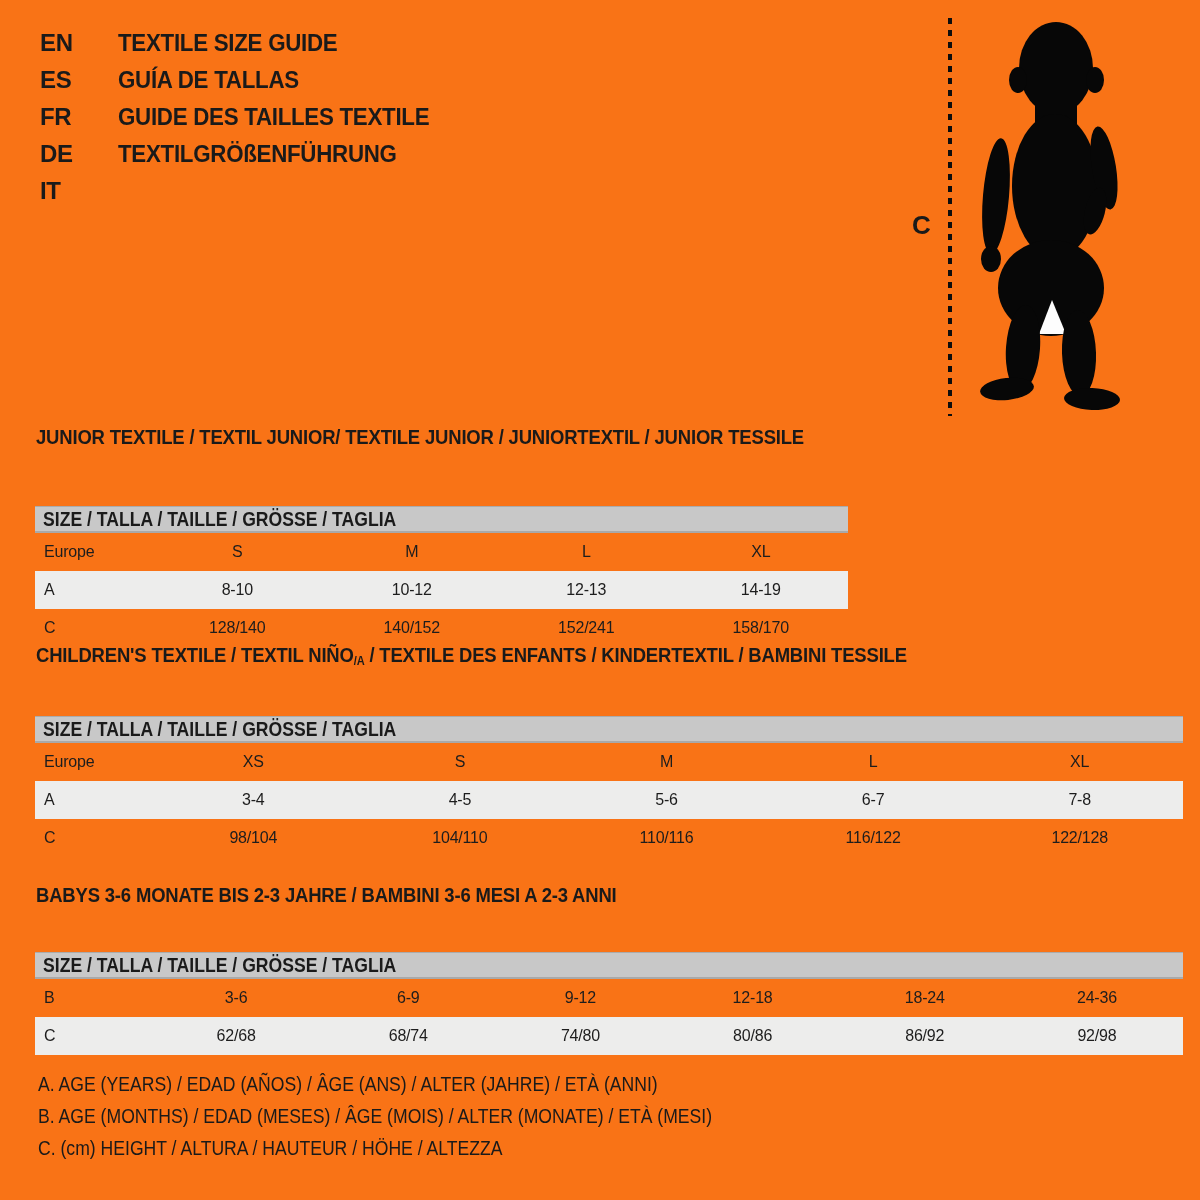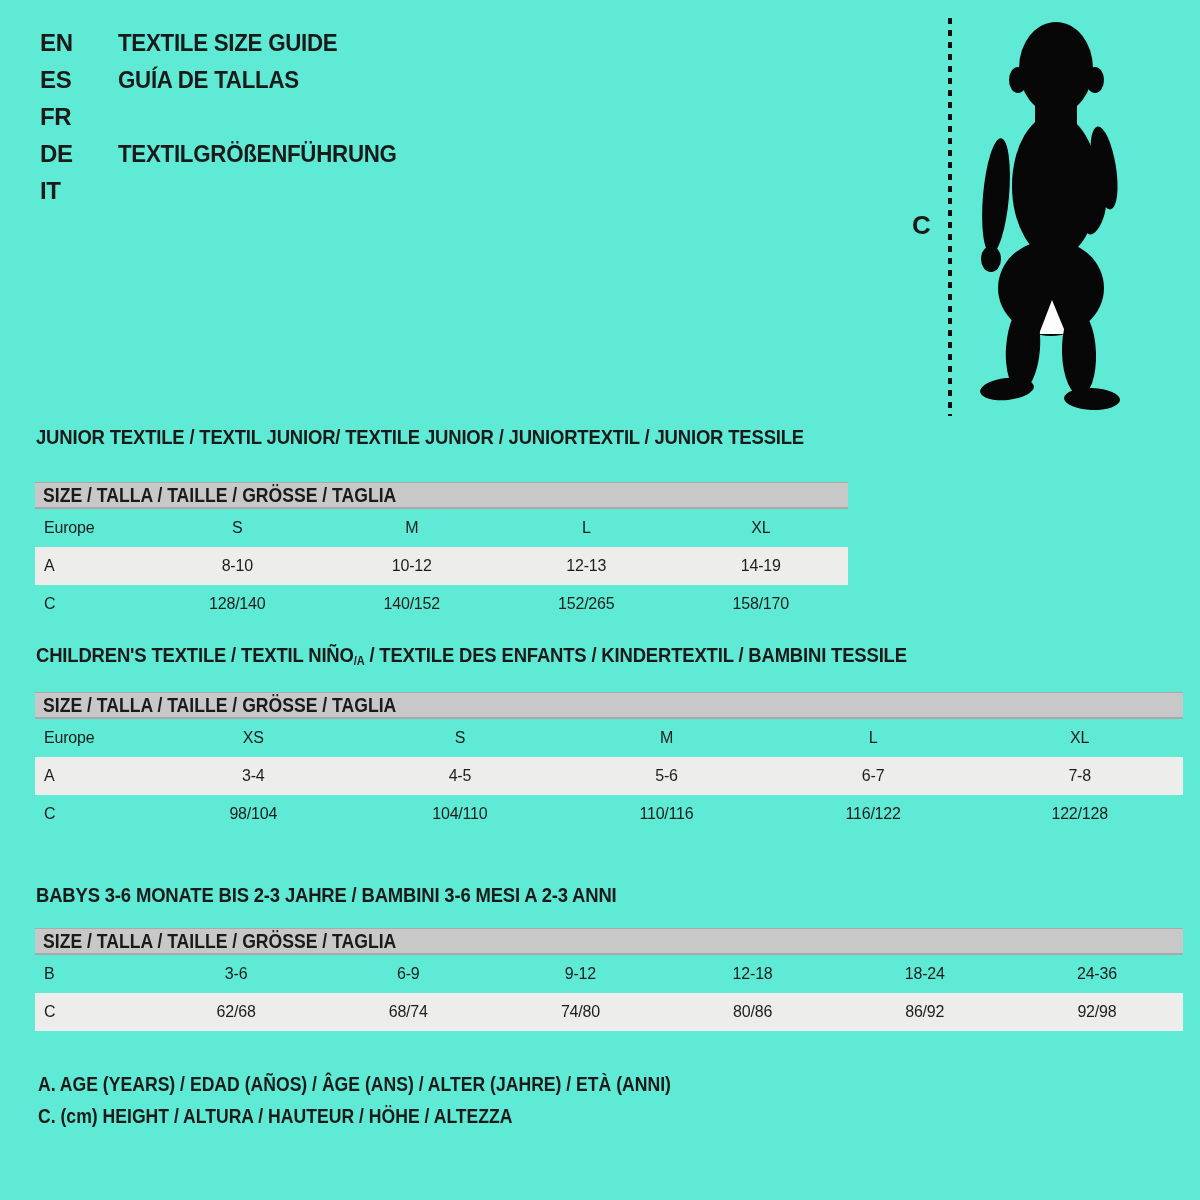--- a/index.html
+++ b/index.html
@@ -1,18 +1,18 @@
 <!DOCTYPE html>
 <html><head>
 <meta charset="utf-8">
 <style>
   html,body{margin:0;padding:0;background:#ffffff;}
   .page{
     position:relative;width:1200px;height:1200px;overflow:hidden;
-    background:#5eead4;color:#1a1a1a;
+    background:#f97316;color:#1a1a1a;
     font-family:"Liberation Sans","DejaVu Sans",sans-serif;
     -webkit-font-smoothing:antialiased;
   }
   
   .cx88{display:inline-block;transform:scaleX(.88);transform-origin:0 50%;white-space:nowrap;}
   .cx93{display:inline-block;transform:scaleX(.93);transform-origin:0 50%;white-space:nowrap;}
 
   
   .lang-block{position:absolute;left:40px;top:24px;}
   .lang-row{display:grid;grid-template-columns:78px auto;height:37px;align-items:center;
@@ -22,56 +22,57 @@
              background:repeating-linear-gradient(to bottom,#0e0e0e 0 6px,transparent 6px 12px);}
   .c-label{position:absolute;left:912px;top:210px;font-size:26px;font-weight:700;}
   .silhouette{position:absolute;left:963px;top:16px;}
 
   
   .sec-title{position:absolute;left:36px;margin:0;font-size:21px;font-weight:700;
              letter-spacing:-0.2px;line-height:26px;}
   .sub{font-size:0.6em;vertical-align:-0.25em;}
 
   
-  .table{position:absolute;left:35px;}
+  .table{position:absolute;left:35px;margin-top:24px;}
   .size-bar{height:27px;background:#c8c8c8;border-top:1px solid #ababab;border-bottom:2px solid #a9a9a9;
             display:flex;align-items:center;padding-left:8px;box-sizing:border-box;
             font-size:20px;font-weight:700;}
   .trow{display:grid;height:38px;align-items:center;font-size:16px;font-weight:400;
         letter-spacing:-0.2px;color:#1d1d1d;}
   .trow.alt{background:#ededec;}
   .t-junior{top:482px;width:813px;}
   .t-junior .trow{grid-template-columns:115px repeat(4,1fr);}
   .t-children{top:692px;width:1148px;}
   .t-children .trow{grid-template-columns:115px repeat(5,1fr);}
   .t-babies{top:928px;width:1148px;}
   .t-babies .trow{grid-template-columns:115px repeat(6,1fr);}
   .tlabel{padding-left:9px;text-align:left;}
   .tcell{text-align:center;}
 
   
   .legend{position:absolute;left:38px;top:1068px;}
-  .legend-line{height:32px;font-size:20px;font-weight:700;line-height:32px;}
+  .legend-line{height:32px;font-size:20px;font-weight:400;line-height:32px;}
 </style>
 </head>
 <body>
 
 <div class="page">
 
   <section class="lang-block">
     <div class="lang-row">
       <span>EN</span>
       <span><span class="cx93">TEXTILE SIZE GUIDE</span></span>
     </div>
     <div class="lang-row">
       <span>ES</span>
       <span><span class="cx93">GUÍA DE TALLAS</span></span>
     </div>
     <div class="lang-row">
       <span>FR</span>
+      <span><span class="cx93">GUIDE DES TAILLES TEXTILE</span></span>
     </div>
     <div class="lang-row">
       <span>DE</span>
       <span><span class="cx93">TEXTILGRÖßENFÜHRUNG</span></span>
     </div>
     <div class="lang-row">
       <span>IT</span>
     </div>
   </section>
 
@@ -115,21 +116,21 @@
       <span class="tlabel">A</span>
       <span class="tcell">8-10</span>
       <span class="tcell">10-12</span>
       <span class="tcell">12-13</span>
       <span class="tcell">14-19</span>
     </div>
     <div class="trow">
       <span class="tlabel">C</span>
       <span class="tcell">128/140</span>
       <span class="tcell">140/152</span>
-      <span class="tcell">152/265</span>
+      <span class="tcell">152/241</span>
       <span class="tcell">158/170</span>
     </div>
   </div>
 
   <h2 class="sec-title" style="top:642px;">
     <span class="cx88"><span>CHILDREN'S TEXTILE / TEXTIL NIÑO</span><span class="sub">/A</span><span> / TEXTILE DES ENFANTS / KINDERTEXTIL / BAMBINI TESSILE</span></span>
   </h2>
   <div class="table t-children">
     <div class="size-bar">
       <span class="cx88">SIZE / TALLA / TAILLE / GRÖSSE / TAGLIA</span>
@@ -182,16 +183,17 @@
       <span class="tcell">68/74</span>
       <span class="tcell">74/80</span>
       <span class="tcell">80/86</span>
       <span class="tcell">86/92</span>
       <span class="tcell">92/98</span>
     </div>
   </div>
 
   <section class="legend">
     <div class="legend-line"><span class="cx88">A. AGE (YEARS) / EDAD (AÑOS) / ÂGE (ANS) / ALTER (JAHRE) / ETÀ (ANNI)</span></div>
+    <div class="legend-line"><span class="cx88">B. AGE (MONTHS) / EDAD (MESES) / ÂGE (MOIS) / ALTER (MONATE) / ETÀ (MESI)</span></div>
     <div class="legend-line"><span class="cx88">C. (cm) HEIGHT / ALTURA / HAUTEUR / HÖHE / ALTEZZA</span></div>
   </section>
 
 </div>
 
 </body></html>

